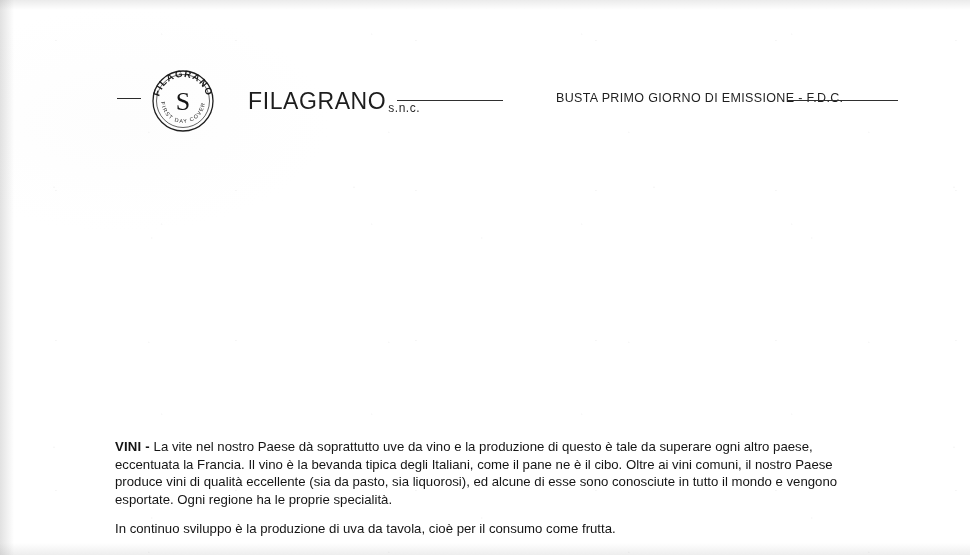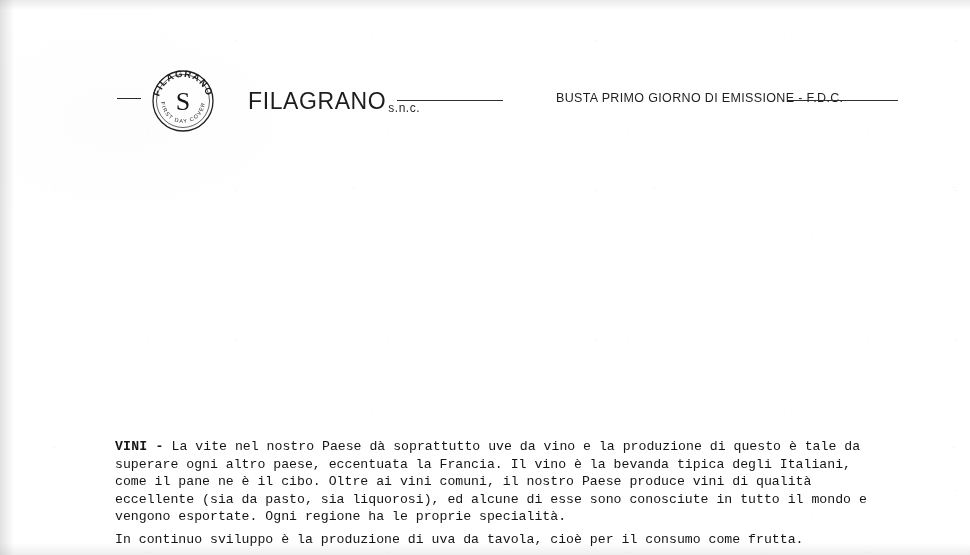--- a/index.html
+++ b/index.html
@@ -133,24 +133,23 @@
     line-height: 17.6px;
     color: #151515;
     text-align: left;
   }
   .description .kw {
     font-weight: bold;
     letter-spacing: 0.2px;
   }
   .description p {
     margin: 0;
-    font-family: Liberation Mono, monospace;
   }
   .description p + p {
-    margin-top: 5px;
+    margin-top: 12px;
   }
 </style>
 </head>
 <body>
 
 <div class="page">
 
   <div class="speckles"></div>
   <div class="left-shadow"></div>
   <div class="top-shadow"></div>

